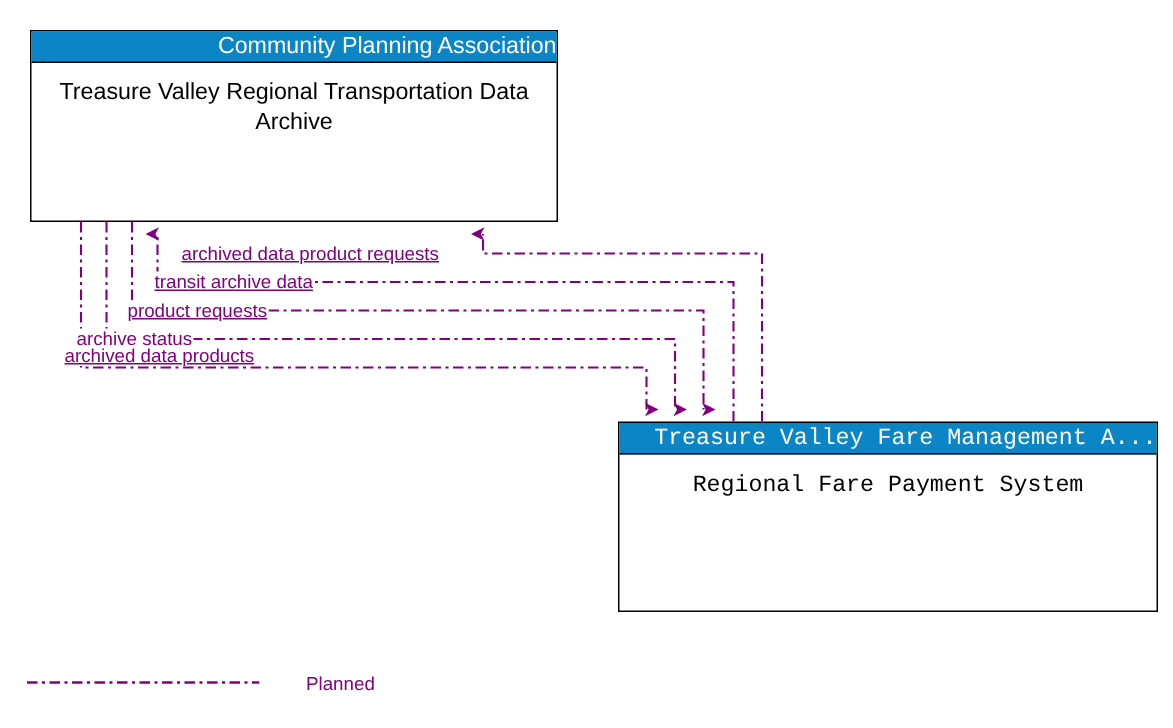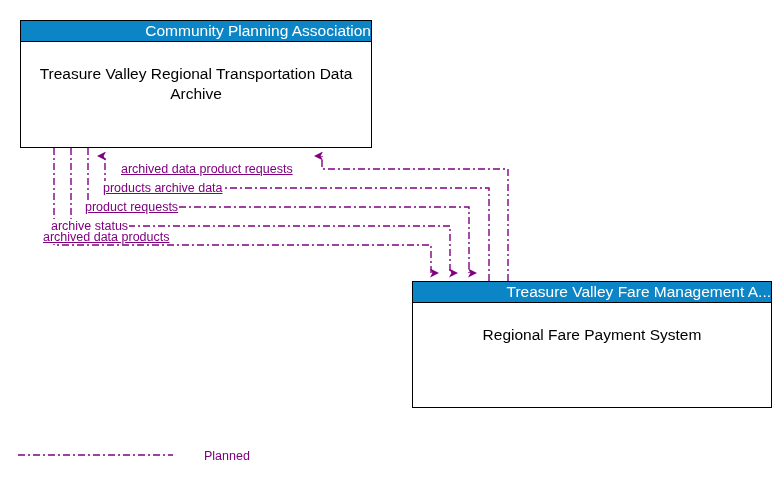--- a/index.html
+++ b/index.html
@@ -43,38 +43,39 @@
     color: #ffffff;
     font-size: 15.5px;
     line-height: 20px;
     height: 21px;
     text-align: right;
     white-space: nowrap;
     overflow: hidden;
     border-bottom: 1px solid #000000;
   }
   .entity-title {
-    padding-top: 22px;
+    padding-top: 10px;
     color: #000000;
     font-size: 15.5px;
     line-height: 20px;
     text-align: center;
   }
 
   #box-archive {
     left: 20px;
     top: 20px;
     width: 352px;
     height: 128px;
   }
   #box-fare {
     left: 412px;
     top: 281px;
     width: 360px;
     height: 127px;
+    font-family: Liberation Mono, monospace;
   }
 
   
   .flow-label {
     position: absolute;
     color: #800080;
     font-size: 12.5px;
     line-height: 14px;
     white-space: nowrap;
     background: #ffffff;
@@ -142,21 +143,21 @@
     <div class="entity-title">Treasure Valley Regional Transportation Data Archive</div>
   </div>
 
   <div class="entity-box" id="box-fare">
     <div class="entity-header">Treasure Valley Fare Management A...</div>
     <div class="entity-title">Regional Fare Payment System</div>
   </div>
 
   <div class="flow-label" style="left:120px; top:162px;">archived data product requests</div>
 
-  <div class="flow-label" style="left:102px; top:181px;">products archive data</div>
+  <div class="flow-label" style="left:102px; top:181px;">transit archive data</div>
 
   <div class="flow-label" style="left:84px; top:200px;">product requests</div>
 
   <div class="flow-label" style="left:50px; top:219px;">archive status</div>
 
   <div class="flow-label" style="left:42px; top:230px;">archived data products</div>
 
   <div id="legend">
     <svg id="legend-line" viewBox="0 0 155 2" xmlns="http://www.w3.org/2000/svg" preserveAspectRatio="none">
       <line x1="0" y1="1" x2="155" y2="1" stroke="#800080" stroke-width="1.6" stroke-dasharray="7,3,2,3"></line>

